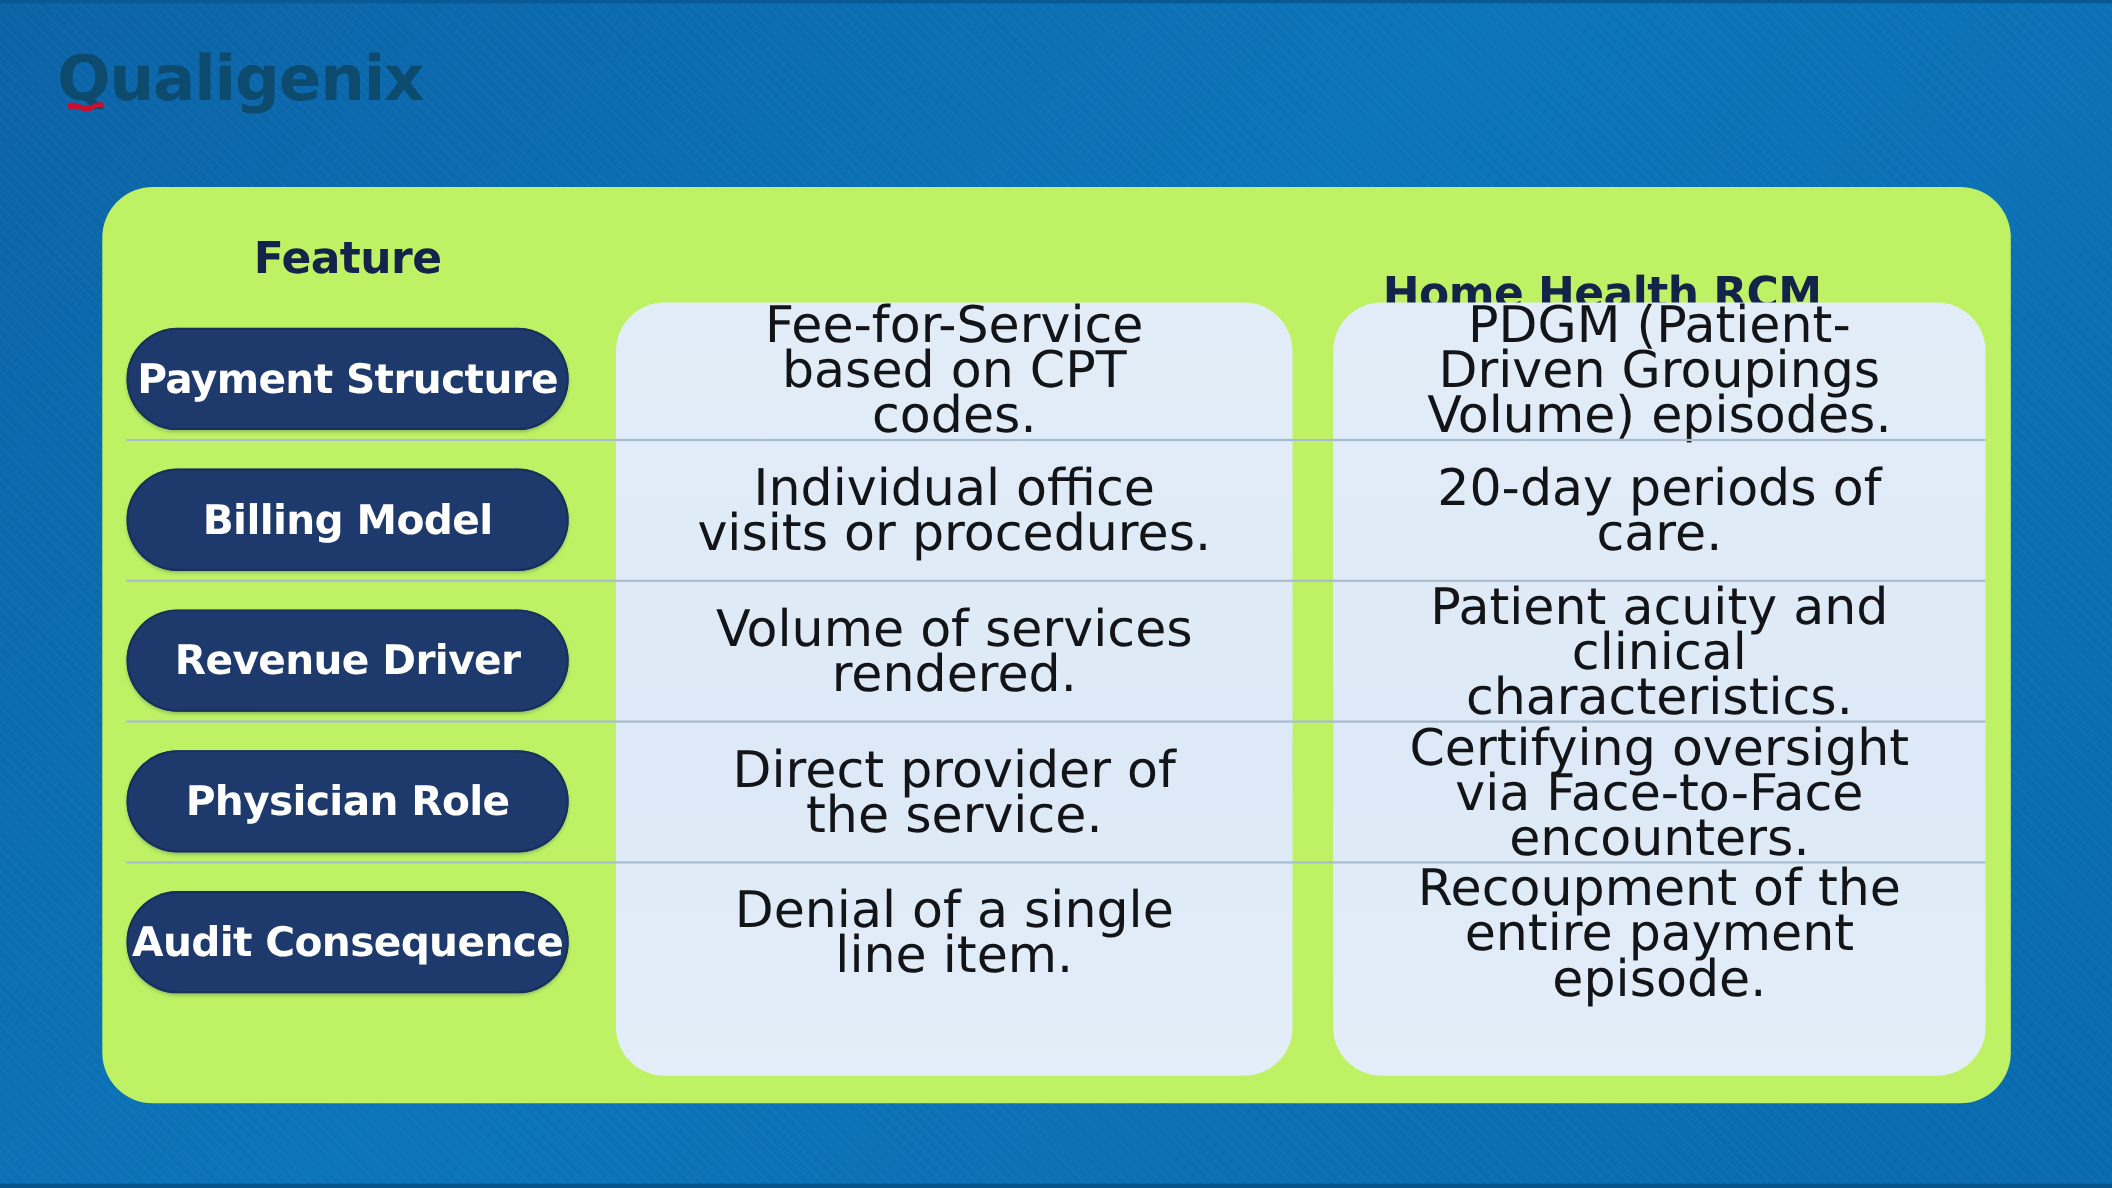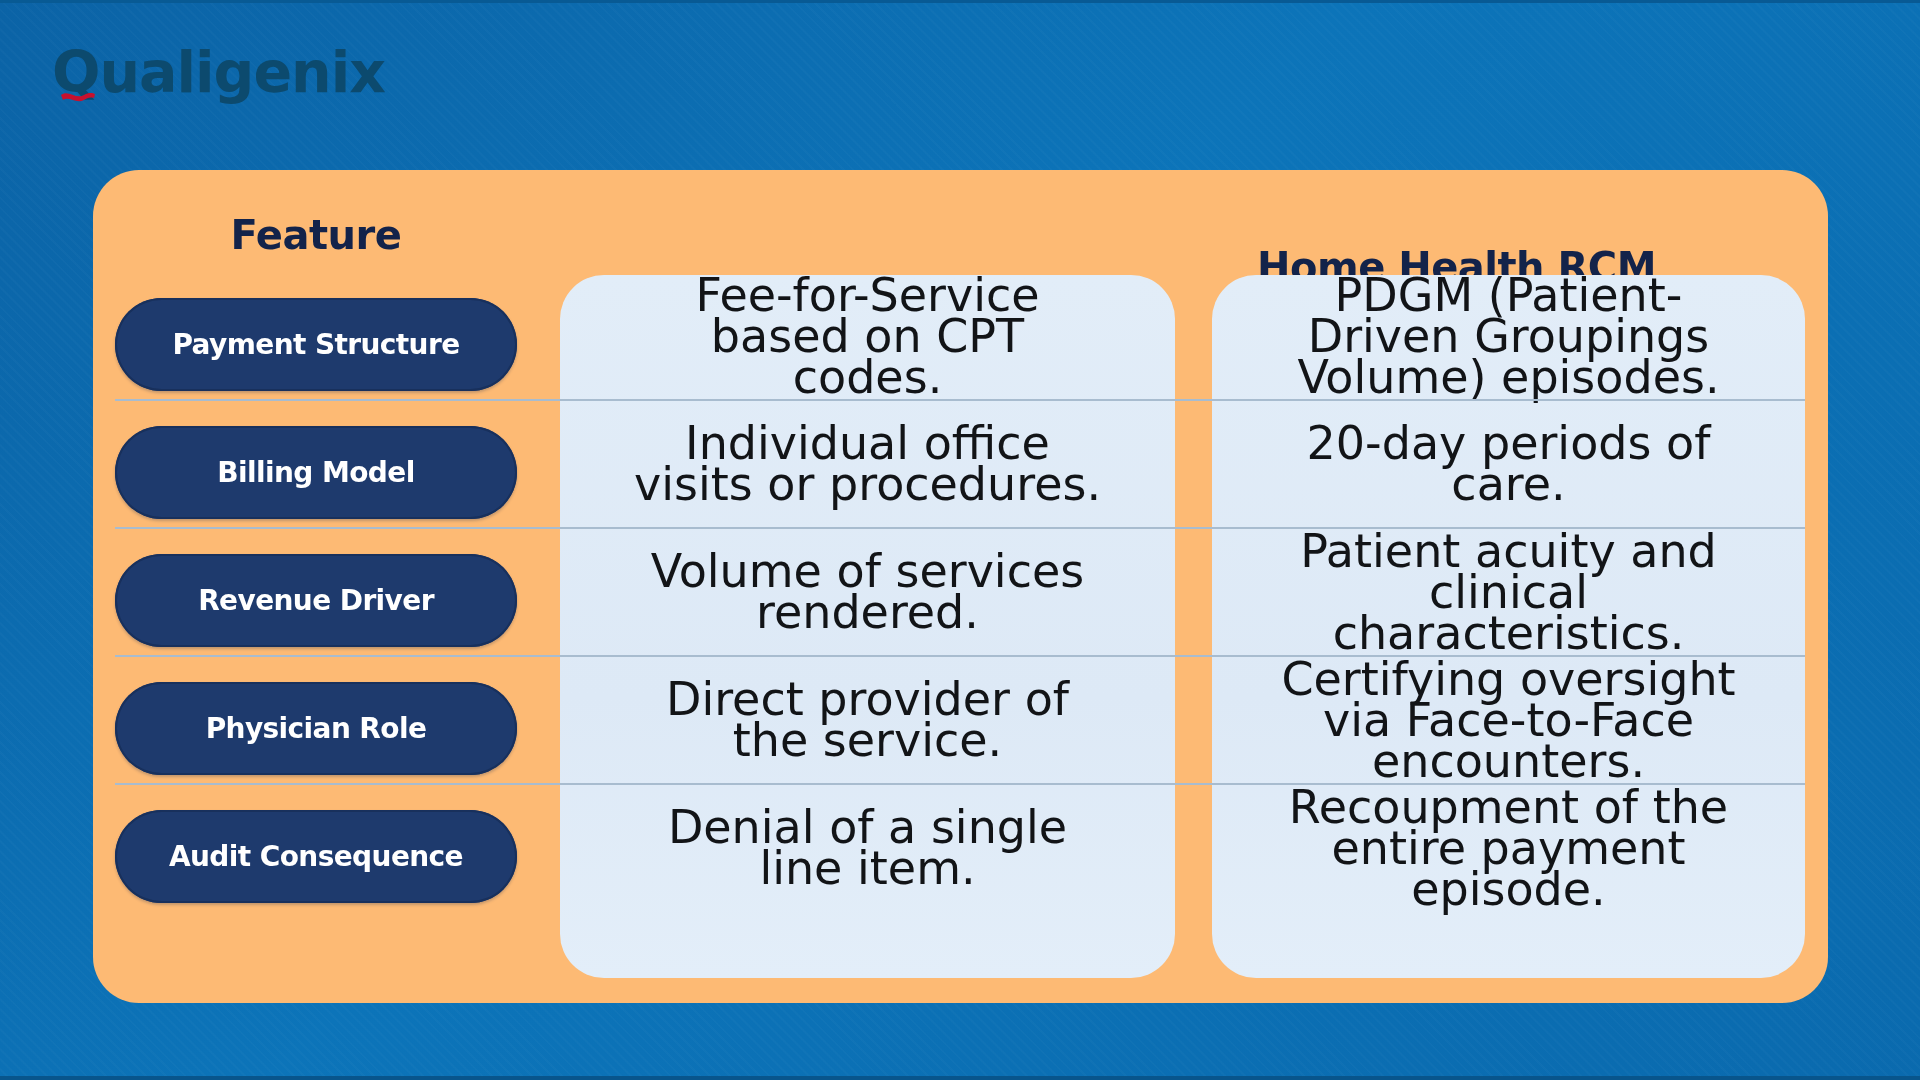--- a/index.html
+++ b/index.html
@@ -21,21 +21,21 @@
     font-size: 57px; letter-spacing: -1px; color: #0c4a6e;
     line-height: 72px;
   }
   .logo .q-wrap { position: relative; display: inline-block; }
   .logo .swoosh {
     position: absolute; left: 8px; top: 54px; width: 36px; height: 12px;
   }
 
   .card {
     position: absolute; left: 93px; top: 170px; width: 1735px; height: 833px;
-    background: #fdba74; border-radius: 46px;
+    background: #bef264; border-radius: 46px;
   }
 
   .col-head {
     position: absolute; top: 40px; height: 50px; line-height: 50px;
     text-align: center; font-weight: bold; font-size: 40px;
     color: #13234a; letter-spacing: -0.5px;
   }
   .col-head.h1 { left: 22px; width: 402px; }
   .col-head.h2 { left: 467px; width: 615px; }
   .col-head.h3 { left: 1067px; width: 593px; margin-top: 32px; }
@@ -56,21 +56,21 @@
     position: absolute; left: 0; right: 0; bottom: -1px; height: 2px;
     background: #a8bccf;
   }
   .row:last-child .divider { display: none; }
 
   .pill-cell { width: 402px; flex: 0 0 402px; display: flex; align-items: center; }
   .pill {
     width: 402px; height: 93px; border-radius: 47px;
     background: #1e3a6d;
     box-shadow: inset 0 0 0 2px #18305c, 0 2px 3px rgba(20,40,80,0.25);
-    color: #ffffff; font-weight: bold; font-size: 28px; letter-spacing: -0.6px;
+    color: #ffffff; font-weight: bold; font-size: 37px; letter-spacing: -0.6px;
     display: flex; align-items: center; justify-content: center; margin-top: 16px;
   }
 
   .cell {
     position: absolute; display: flex; align-items: center; justify-content: center;
     text-align: center; font-size: 46px; line-height: 41px; color: #121417;
     top: 0; bottom: 0;
   }
   .cell.c2 { left: 445px; width: 615px; }
   .cell.c3 { left: 1097px; width: 593px; }

